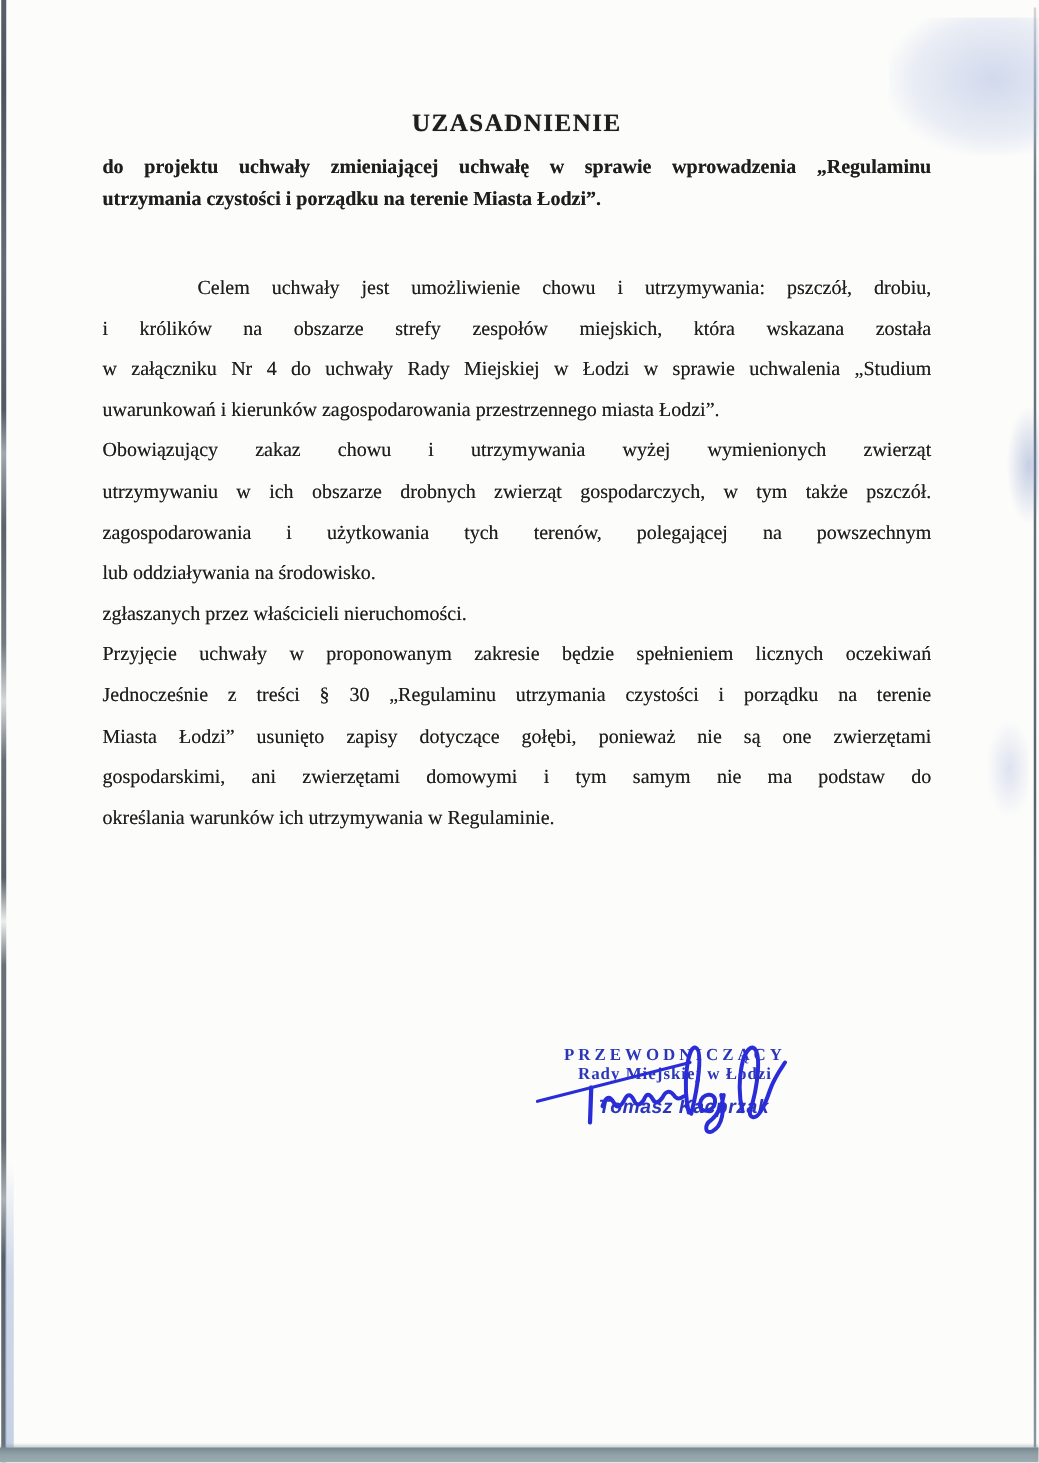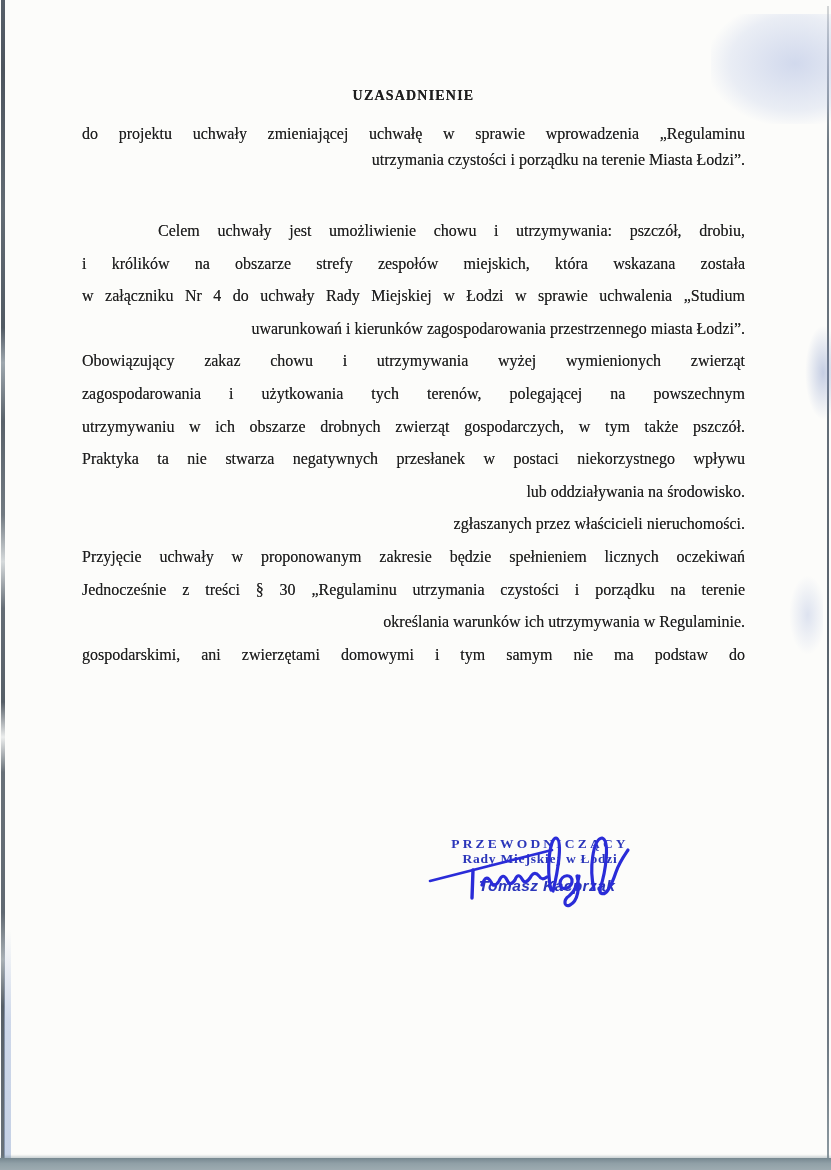--- a/index.html
+++ b/index.html
@@ -40,35 +40,36 @@
     right:0;top:325px;width:26px;height:95px;
     background:radial-gradient(ellipse at 70% 50%,rgba(130,150,200,.45),rgba(140,160,210,0) 70%);
   }
   .smudge-low-right{
     right:8px;top:575px;width:34px;height:80px;
     background:radial-gradient(ellipse at 55% 50%,rgba(150,168,215,.30),rgba(150,168,215,0) 70%);
   }
   
   .doc-title{
     position:absolute;left:82px;top:88px;width:663px;
-    text-align:center;font-weight:bold;font-size:14px;letter-spacing:1.2px;
+    text-align:center;font-weight:bold;font-size:20px;letter-spacing:1.2px;
     color:var(--text,#1e1e1e);
     text-shadow:0 0 .6px rgba(25,25,25,.75);
   }
   .intro{
     position:absolute;left:82px;top:121px;width:663px;
     font-size:16px;line-height:25.5px;color:var(--text,#1e1e1e);
     text-shadow:0 0 .5px rgba(25,25,25,.65);
+    font-weight:bold;
   }
   .body-text{
     position:absolute;left:82px;top:215px;width:663px;
     font-size:16px;line-height:32.6px;color:var(--text,#1e1e1e);
     text-shadow:0 0 .5px rgba(25,25,25,.65);
   }
-  .line{text-align:right;}
+  .line{text-align:left;}
   .line.jst{text-align:justify;text-align-last:justify;}
   .line.ind{text-indent:76px;}
   
   .signature{
     position:absolute;left:424px;top:836px;width:232px;height:90px;
   }
   .sig-role1{
     text-align:center;font-weight:bold;font-size:13.5px;letter-spacing:3.2px;
     color:var(--print-blue,#2b36ba);line-height:15px;white-space:nowrap;
   }
@@ -106,29 +107,29 @@
     <div class="line jst">do projektu uchwały zmieniającej uchwałę w sprawie wprowadzenia „Regulaminu</div>
     <div class="line">utrzymania czystości i porządku na terenie Miasta Łodzi”.</div>
   </div>
 
 <div class="body-text" id="bodytext">
     <div class="line jst ind">Celem uchwały jest umożliwienie chowu i utrzymywania: pszczół, drobiu,</div>
     <div class="line jst">i królików na obszarze strefy zespołów miejskich, która wskazana została</div>
     <div class="line jst">w załączniku Nr 4 do uchwały Rady Miejskiej w Łodzi w sprawie uchwalenia „Studium</div>
     <div class="line">uwarunkowań i kierunków zagospodarowania przestrzennego miasta Łodzi”.</div>
     <div class="line jst">Obowiązujący zakaz chowu i utrzymywania wyżej wymienionych zwierząt</div>
+    <div class="line jst">utrzymywaniu w ich obszarze drobnych zwierząt gospodarczych, w tym także pszczół.</div>
     <div class="line jst">zagospodarowania i użytkowania tych terenów, polegającej na powszechnym</div>
-    <div class="line jst">utrzymywaniu w ich obszarze drobnych zwierząt gospodarczych, w tym także pszczół.</div>
-    <div class="line jst">Praktyka ta nie stwarza negatywnych przesłanek w postaci niekorzystnego wpływu</div>
     <div class="line">lub oddziaływania na środowisko.</div>
     <div class="line">zgłaszanych przez właścicieli nieruchomości.</div>
     <div class="line jst">Przyjęcie uchwały w proponowanym zakresie będzie spełnieniem licznych oczekiwań</div>
     <div class="line jst">Jednocześnie z treści § 30 „Regulaminu utrzymania czystości i porządku na terenie</div>
+    <div class="line jst">Miasta Łodzi” usunięto zapisy dotyczące gołębi, ponieważ nie są one zwierzętami</div>
+    <div class="line jst">gospodarskimi, ani zwierzętami domowymi i tym samym nie ma podstaw do</div>
     <div class="line">określania warunków ich utrzymywania w Regulaminie.</div>
-    <div class="line jst">gospodarskimi, ani zwierzętami domowymi i tym samym nie ma podstaw do</div>
   </div>
 
 <div class="signature">
   <div class="sig-role1">PRZEWODNICZĄCY</div>
   <div class="sig-role2">Rady Miejskiej w Łodzi</div>
   <svg class="sig-scrawl" viewBox="0 0 236 96" xmlns="http://www.w3.org/2000/svg">
     <path d="M 8 55 L 130 24" stroke-width="2.6"></path>
     <path d="M 51 44 L 50 72" stroke-width="3.4"></path>
     <path d="M 60 59 q 4 -12 9 -3 q 3 7 8 -1 q 4 -9 8 -1 q 3 7 8 0 q 3 -8 7 -1 q 3 6 8 -1 q 4 -8 9 -2 q 3 5 8 1" stroke-width="3.2"></path>
     <path d="M 129 64 C 124 42 128 12 134 12 C 141 13 136 45 131 65" stroke-width="3.2"></path>

